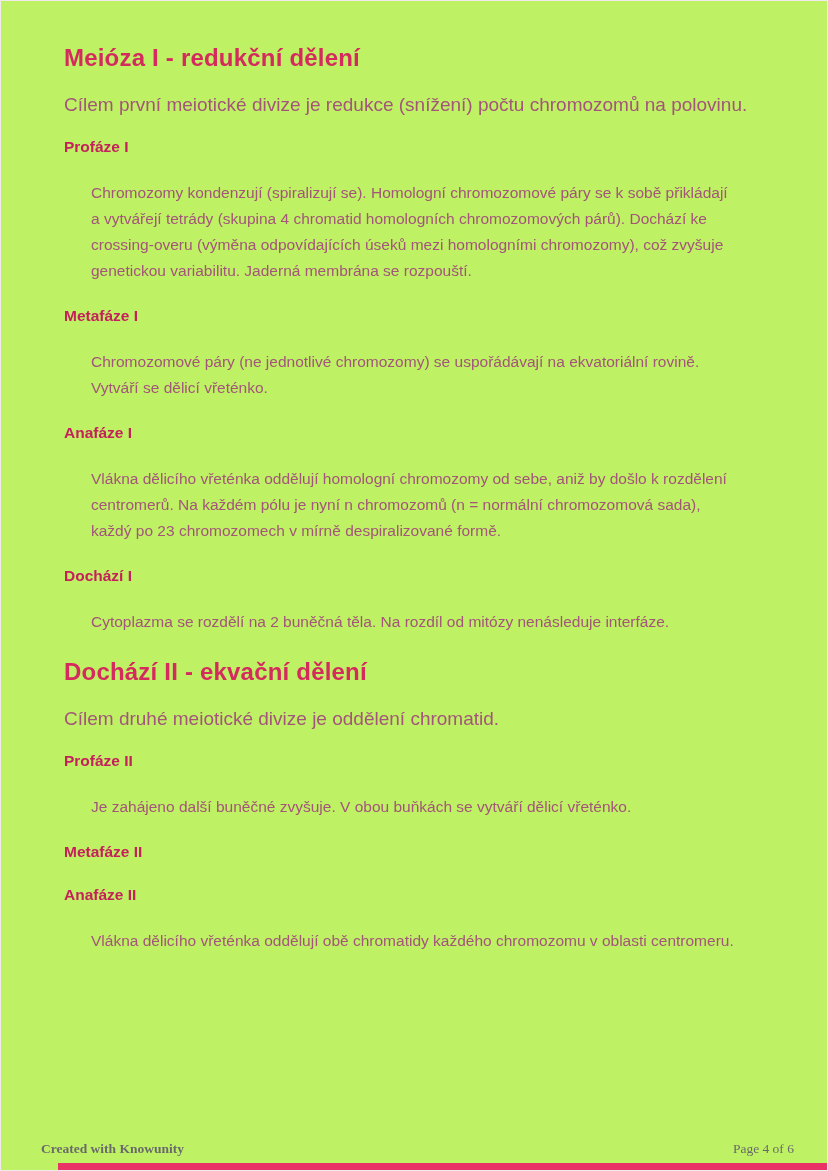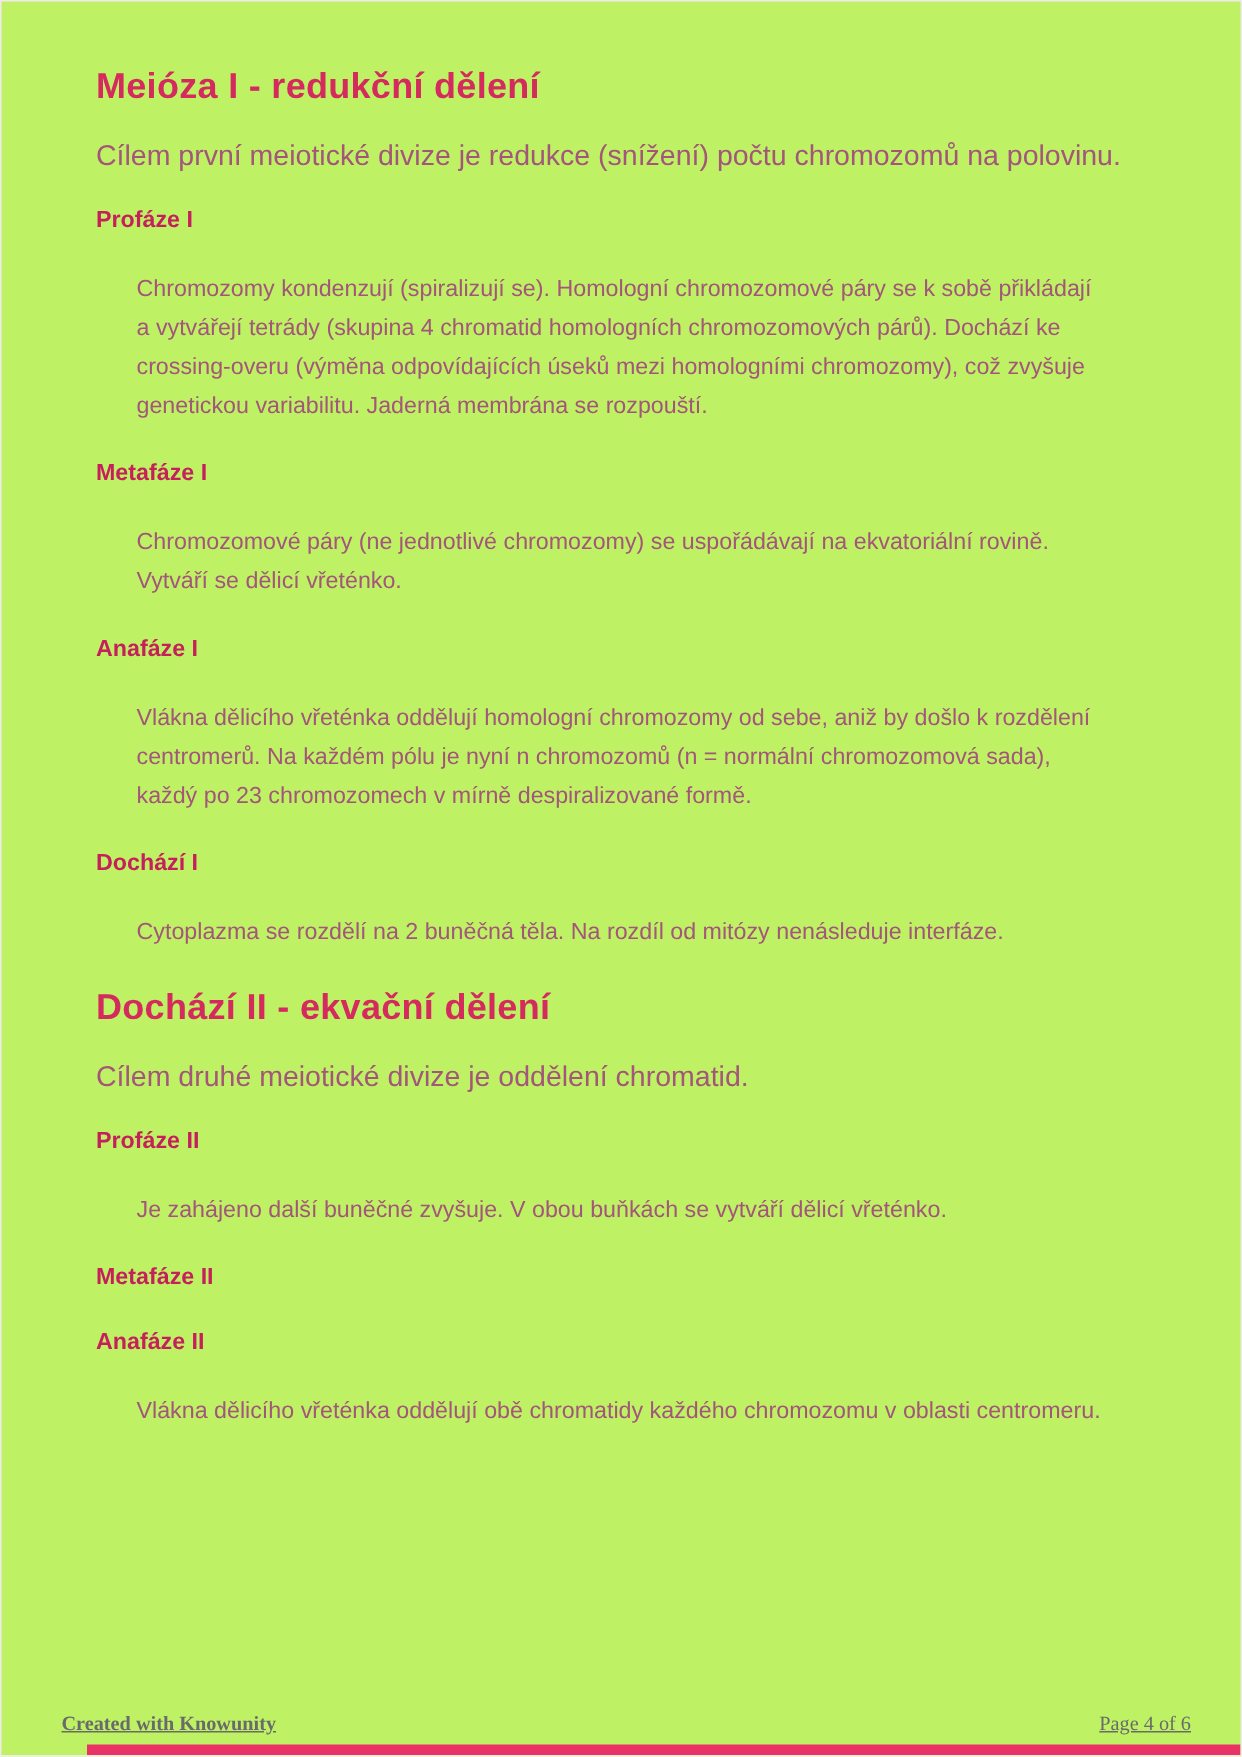--- a/index.html
+++ b/index.html
@@ -45,21 +45,21 @@
     padding-left:27px;
     font-size:15.5px;line-height:26px;
     color:var(--body-text);
     max-width:648px;
   }
   .footer{
     position:absolute;
     left:40px;right:33px;bottom:13px;
     display:flex;justify-content:space-between;align-items:baseline;
     font-family:"Liberation Serif",serif;
-    font-size:13.5px;color:var(--footer-text);text-decoration:underline;
+    font-size:13.5px;color:var(--footer-text);
   }
   .footer .credit{font-weight:700;}
   .bottom-bar{
     position:absolute;
     left:57px;right:0;bottom:0;height:7px;
     background:var(--bottom-bar);
   }
 </style>
 </head>
 <body>

